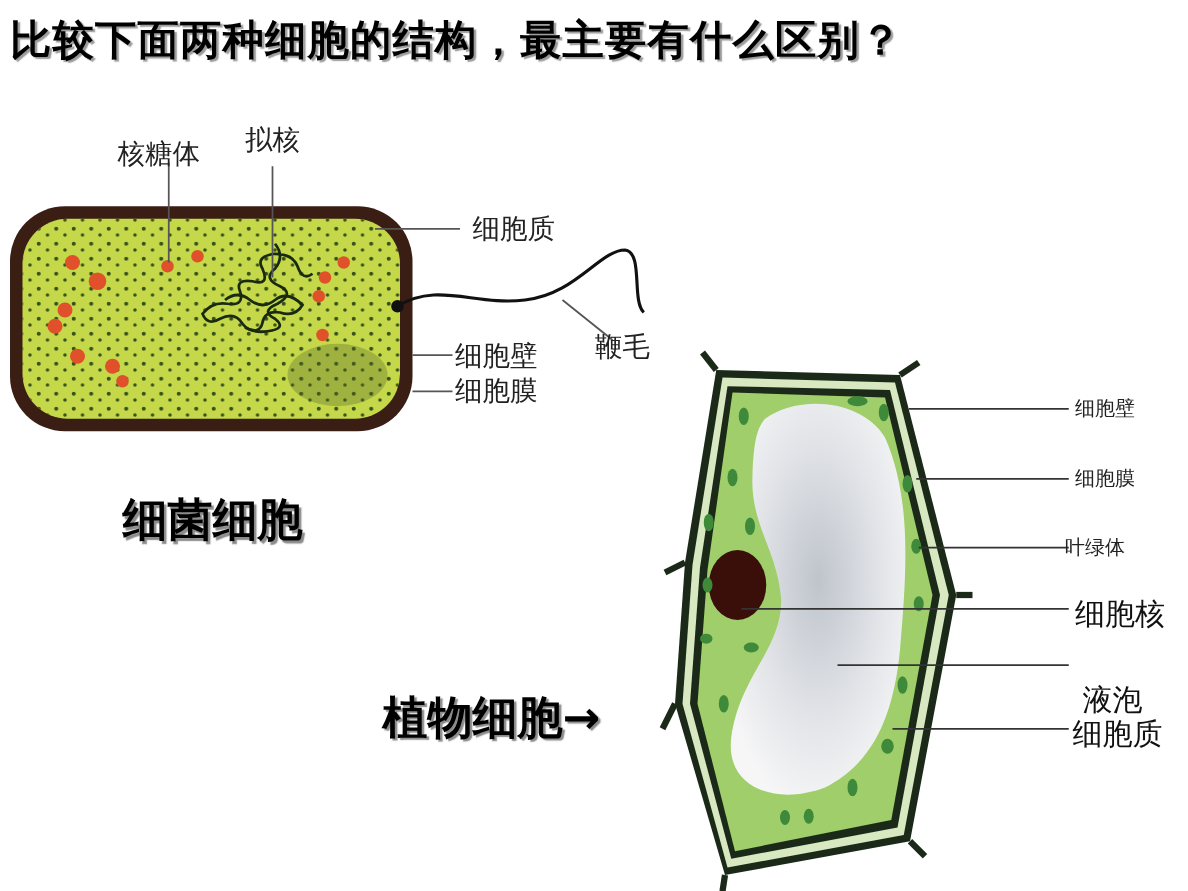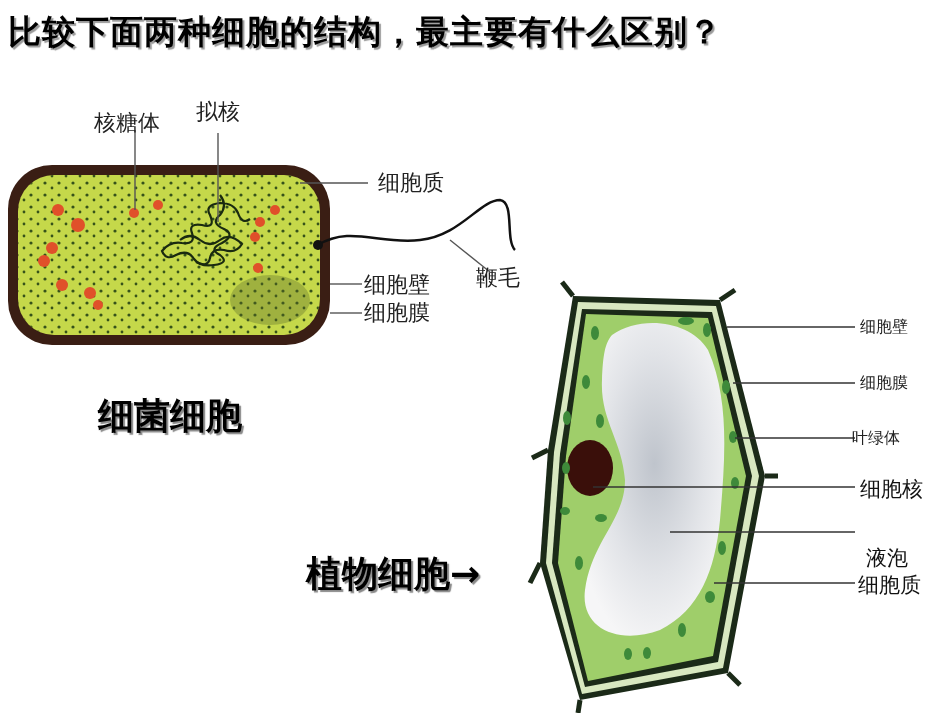--- a/index.html
+++ b/index.html
@@ -4,21 +4,21 @@
 <style>
   html, body { margin:0; padding:0; }
   body { width:950px; height:713px; background:#ffffff; position:relative; overflow:hidden;
          font-family:"DejaVu Sans", sans-serif; }
   .title { position:absolute; left:8px; top:10px; font-size:33px; font-weight:bold; color:#000;
            text-shadow:2px 2px 1px #9a9a9a; letter-spacing:1px; white-space:nowrap; }
   .big-label { position:absolute; font-size:36px; font-weight:bold; color:#000;
                text-shadow:2px 2px 1px #8a8a8a; white-space:nowrap; }
   .lbl { position:absolute; font-size:22px; color:#222; white-space:nowrap; }
   .lbl-sm { position:absolute; font-size:16px; color:#222; white-space:nowrap; }
-  .lbl-md { position:absolute; font-size:21px; color:#111; white-space:nowrap;text-align:right; }
+  .lbl-md { position:absolute; font-size:24px; color:#111; white-space:nowrap;text-align:right; }
   svg { position:absolute; left:0; top:0; }
 </style>
 </head>
 <body>
 
 <div class="title">比较下面两种细胞的结构，最主要有什么区别？</div>
 
 <svg width="950" height="713">
   <defs>
     <pattern id="dots" width="14" height="12" patternUnits="userSpaceOnUse">

